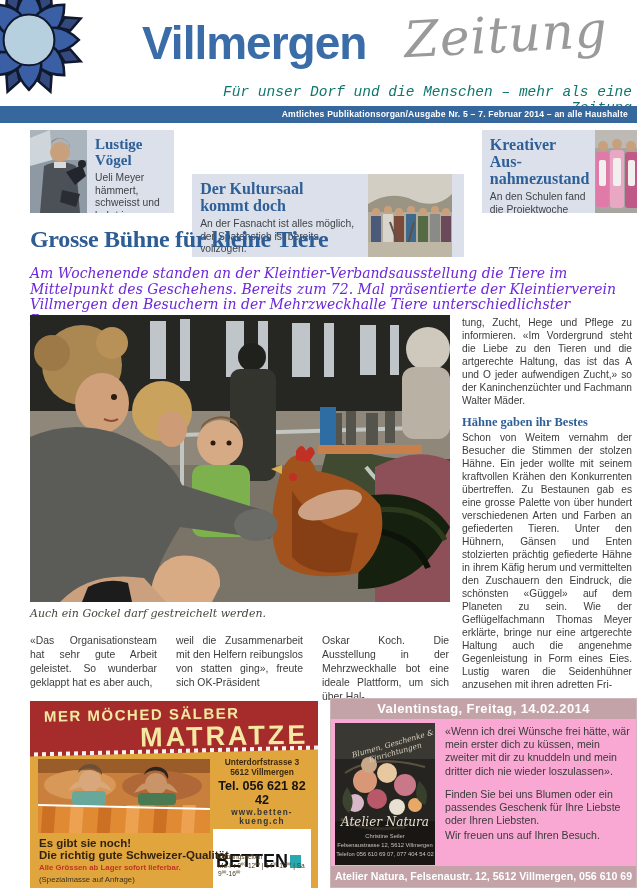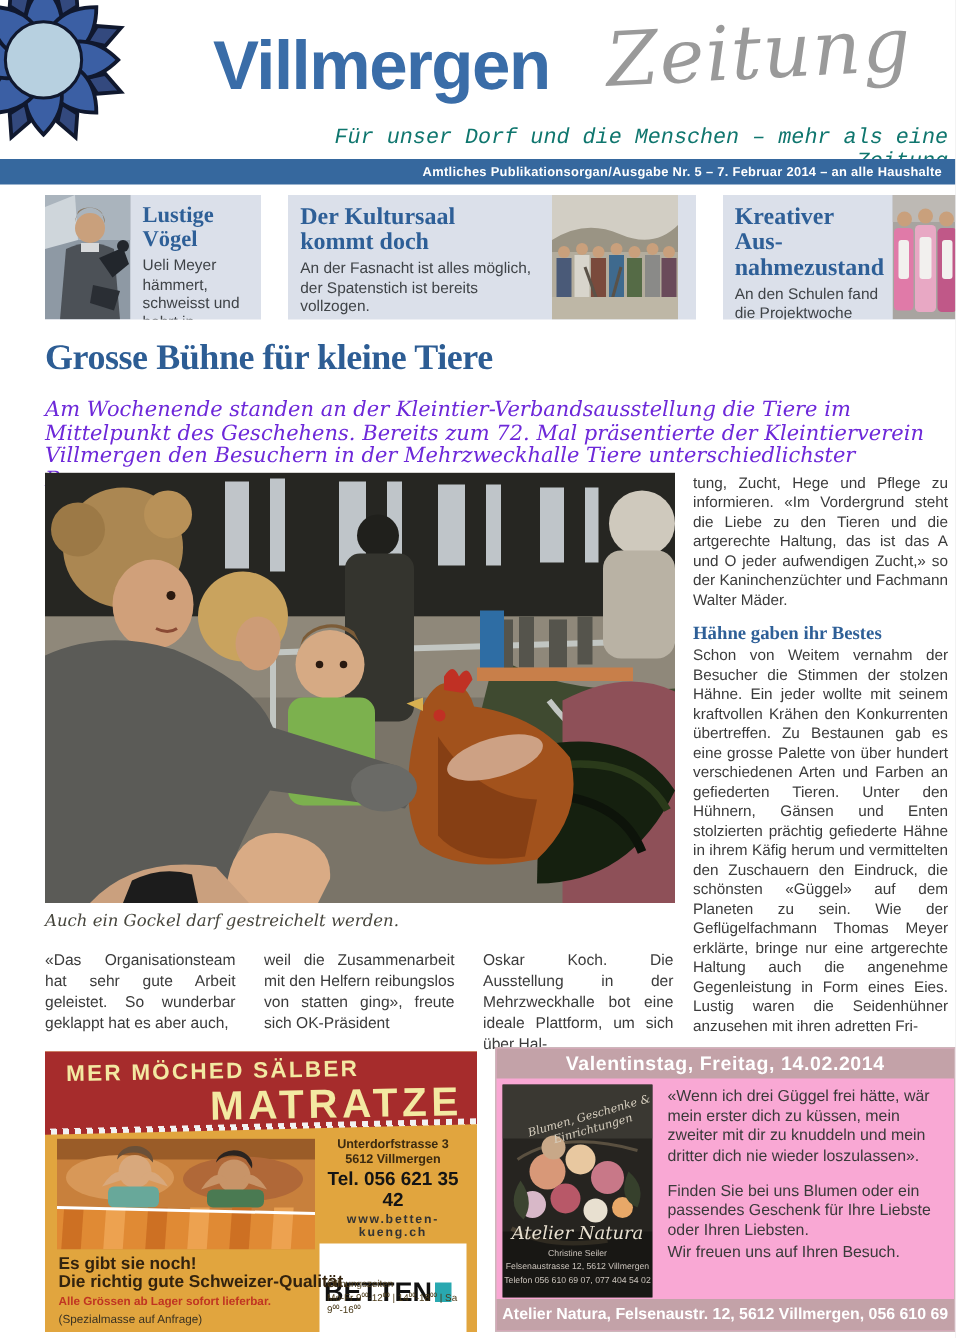--- a/index.html
+++ b/index.html
@@ -16,21 +16,21 @@
                 letter-spacing:1px;}
   .tagline{position:absolute;left:200px;top:84px;width:432px;text-align:right;
            font-family:Liberation Mono, monospace;font-style:italic;font-size:14.5px;color:#0f766e;}
   .infobar{position:absolute;left:0;top:106px;width:637px;height:17px;background:#36689e;
            color:#fff;font-size:8.6px;font-weight:700;line-height:17px;text-align:right;
            padding-right:9px;box-sizing:border-box;letter-spacing:.2px;}
 
   
   .teasers{position:absolute;left:30px;top:130px;width:607px;height:83px;display:flex;gap:18px;}
   .teaser{background:#dbe0ea;height:83px;display:flex;overflow:hidden;}
-  .t1{width:156px;} .t2{width:294px;} .t3{width:168px;}
+  .t1{width:156px;} .t2{width:294px;margin-top:44px;} .t3{width:168px;}
   .teaser-text{padding:6px 6px 4px 8px;display:flex;flex-direction:column;flex:1;}
   .teaser-title{font-family:"Liberation Serif",serif;font-weight:700;color:#2e5f97;
                 font-size:15px;line-height:16px;margin-bottom:4px;}
   .teaser-body{font-size:10.3px;line-height:12.5px;color:#3f4347;flex:1;}
   .teaser-page{font-size:13px;font-weight:700;color:#2e6da4;text-align:right;}
   .teaser-img{flex:none;}
 
   
   .headline{position:absolute;left:30px;top:226px;font-family:"Liberation Serif",serif;
             font-weight:700;font-size:24px;color:#2d5d94;letter-spacing:-.3px;}
@@ -328,21 +328,21 @@
           <rect x="92" y="46" width="13" height="28" fill="#f0a858" transform="skewX(-4)"></rect>
           <rect x="120" y="46" width="13" height="28" fill="#c86a20" transform="skewX(-4)"></rect>
           <rect x="148" y="46" width="13" height="28" fill="#f0a858" transform="skewX(-4)"></rect>
         </g>
         <path d="M0 46 L172 50" stroke="#fff" stroke-width="2"></path>
       </svg>
     </div>
     <div class="bk-info">
       <div class="bk-addr">Unterdorfstrasse 3</div>
       <div class="bk-addr">5612 Villmergen</div>
-      <div class="bk-phone">Tel. 056 621 35 42</div>
+      <div class="bk-phone">Tel. 056 621 82 42</div>
       <div class="bk-web">www.betten-kueng.ch</div>
       <div class="bk-logo">
         <div class="bk-logo-row">
             <span>BETTEN</span>
             <span class="sq sq1"></span>
           </div>
         <div class="bk-logo-row r2">
             <span class="sq sq2"></span>
             <span>Küng</span>
           </div>
@@ -380,20 +380,20 @@
         <path d="M84 58 q12 10 6 24 q-14 -6 -6 -24 Z" fill="#36402c"></path>
         <rect y="98" width="100" height="44" fill="#000" opacity="0.35"></rect>
       </svg>
       <div class="an-script">Blumen, Geschenke &amp; Einrichtungen</div>
       <div class="an-pt-logo">Atelier Natura</div>
       <div class="an-pt-s" style="top:110px;">Christine Seiler</div>
       <div class="an-pt-s" style="top:119px;">Felsenaustrasse 12, 5612 Villmergen</div>
       <div class="an-pt-s" style="top:128px;">Telefon 056 610 69 07, 077 404 54 02</div>
     </div>
     <div class="an-text">
-      <p>«Wenn ich drei Güggel frei hätte, wär mein erster dich zu küssen, mein zweiter mit dir zu knuddeln und mein dritter dich nie wieder loszulassen».</p>
+      <p>«Wenn ich drei Wünsche frei hätte, wär mein erster dich zu küssen, mein zweiter mit dir zu knuddeln und mein dritter dich nie wieder loszulassen».</p>
       <p class="tight">Finden Sie bei uns Blumen oder ein passendes Geschenk für Ihre Liebste oder Ihren Liebsten.</p>
       <p>Wir freuen uns auf Ihren Besuch.</p>
     </div>
     <div class="an-footer">Atelier Natura, Felsenaustr. 12, 5612 Villmergen, 056 610 69 07</div>
   </div>
 
 </div>
 
 </body></html>

